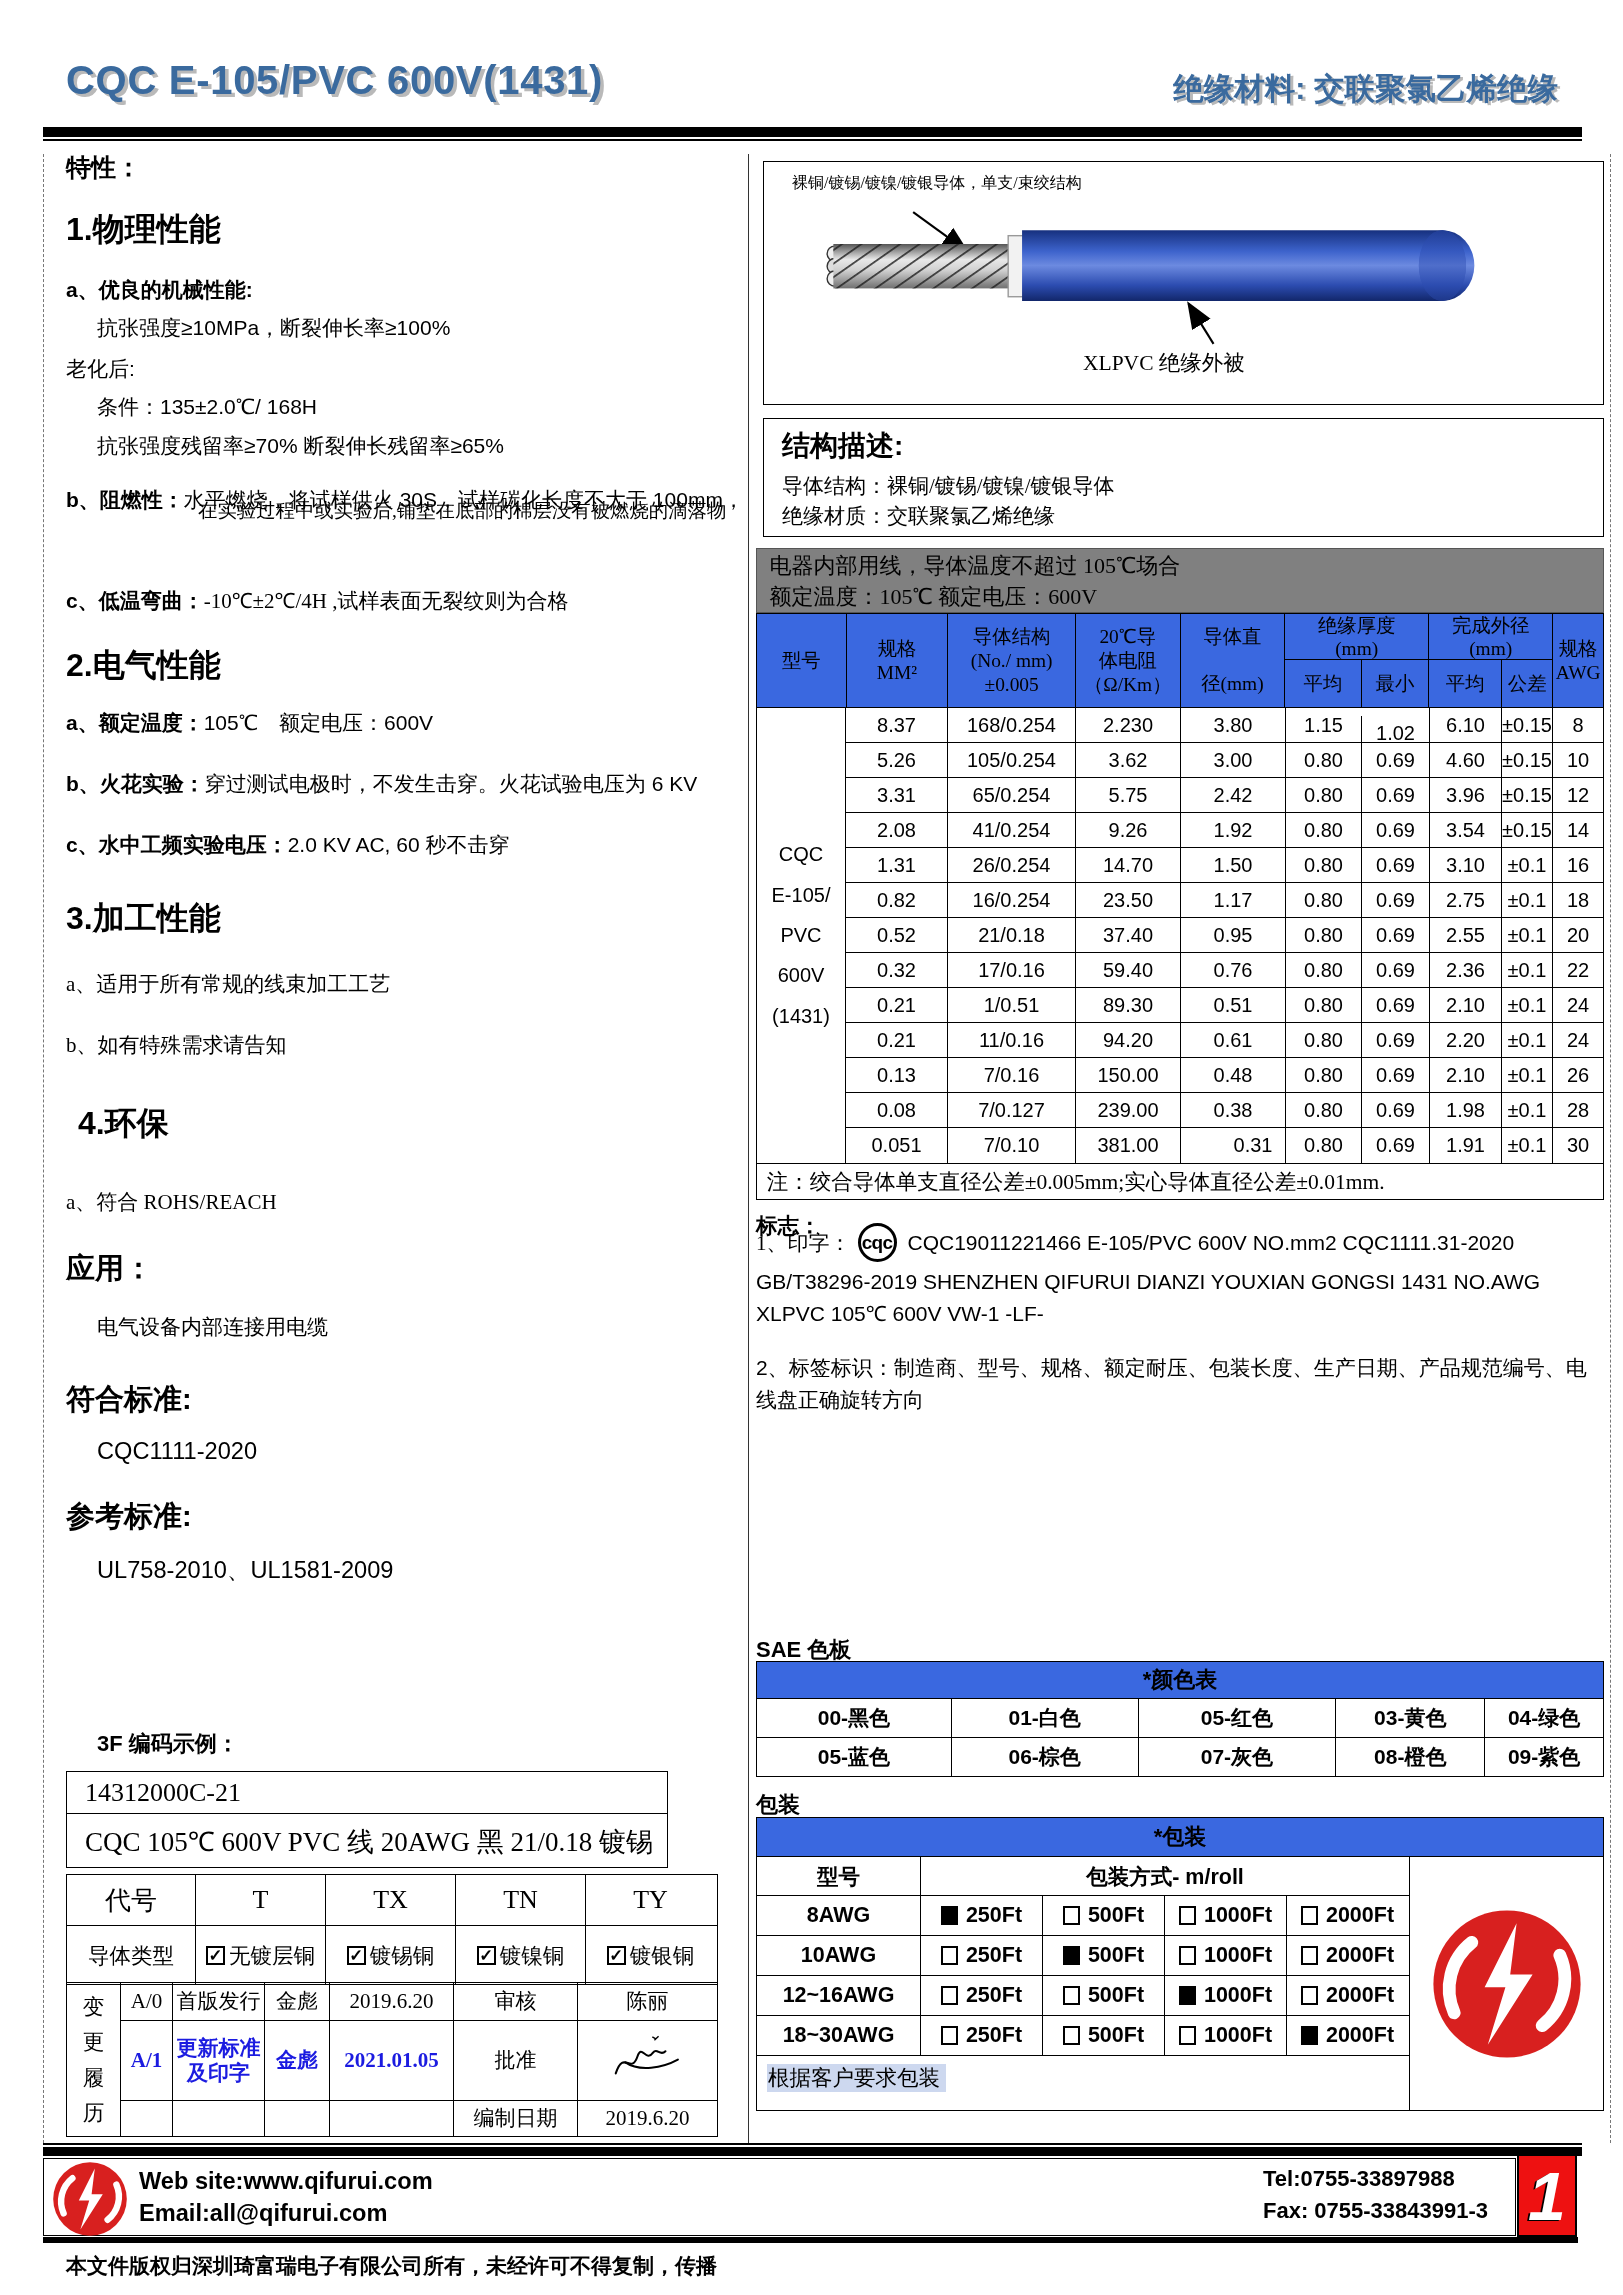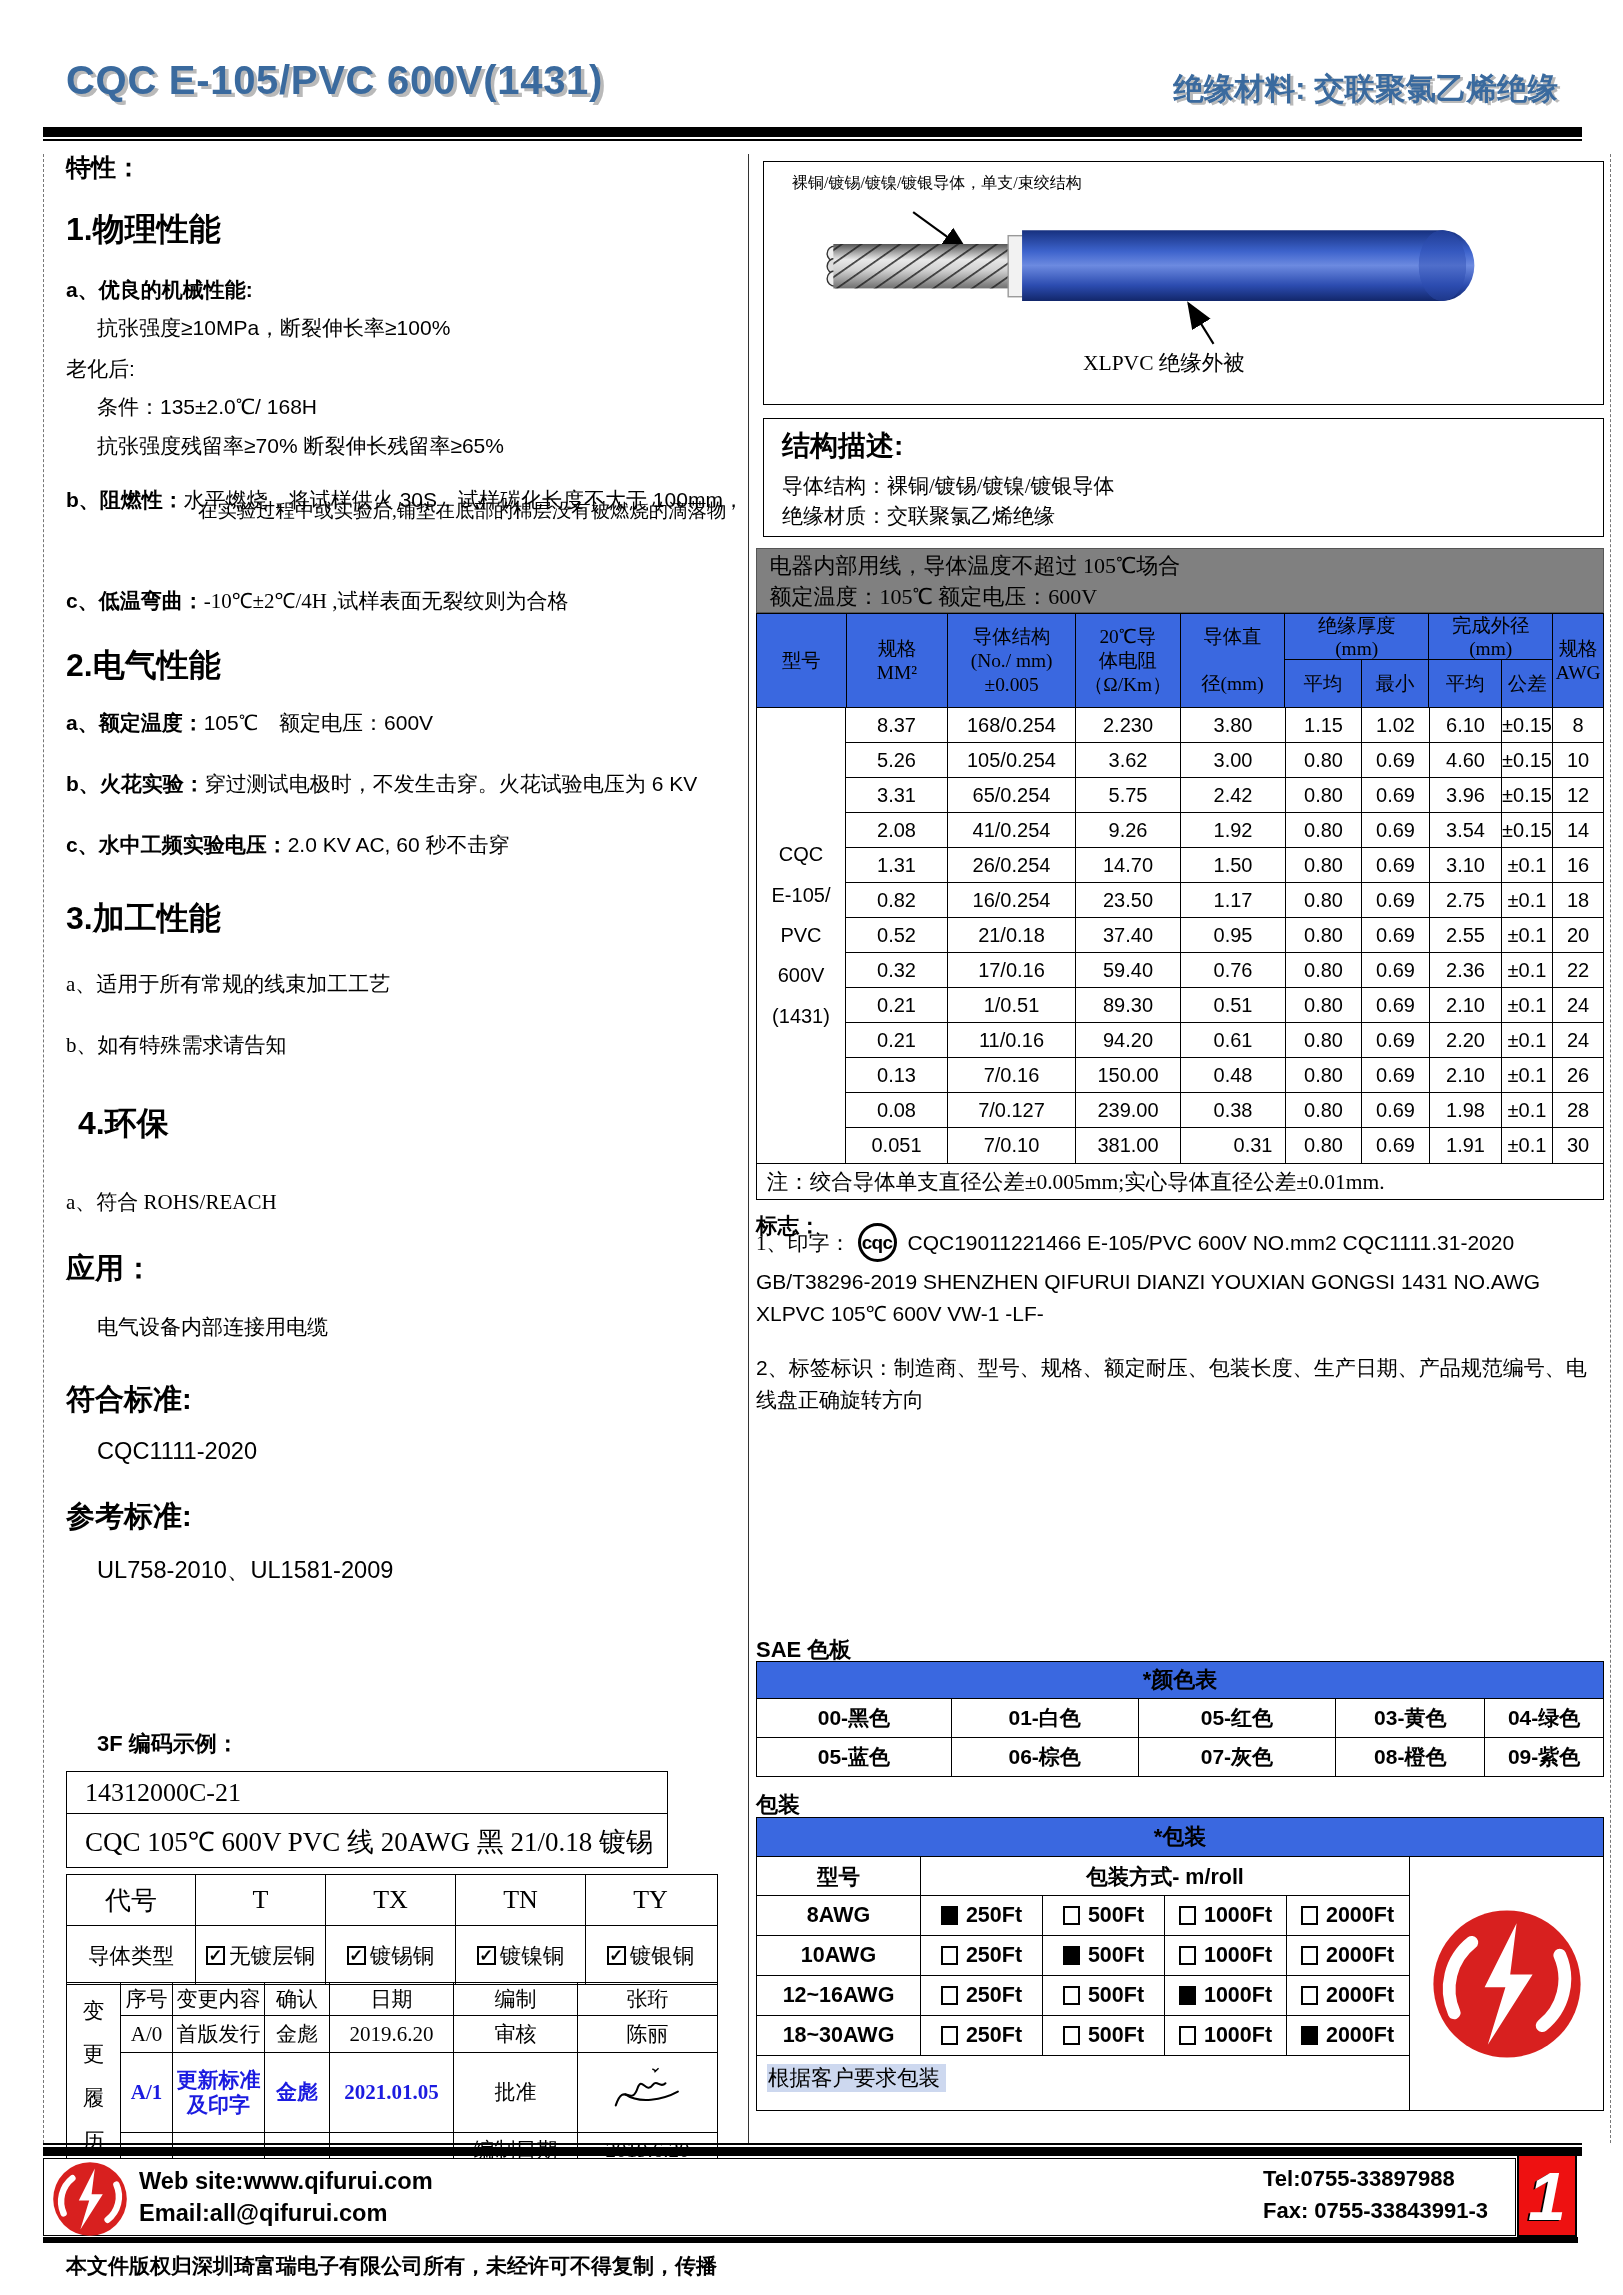--- a/index.html
+++ b/index.html
@@ -221,28 +221,20 @@
 </div>
 
 <div class="rev">
   <div class="rev-side">
     <span>变</span>
     <span>更</span>
     <span>履</span>
     <span>历</span>
   </div>
   <div class="rev-main">
-    <div class="rrow" style="height:32px;">
-      <div class="rcell rc1">序号</div>
-      <div class="rcell rc2">变更内容</div>
-      <div class="rcell rc3">确认</div>
-      <div class="rcell rc4">日期</div>
-      <div class="rcell rc5">编制</div>
-      <div class="rcell rc6">张珩</div>
-    </div>
     <div class="rrow" style="height:37px;">
       <div class="rcell rc1">A/0</div>
       <div class="rcell rc2">首版发行</div>
       <div class="rcell rc3">金彪</div>
       <div class="rcell rc4">2019.6.20</div>
       <div class="rcell rc5">审核</div>
       <div class="rcell rc6">陈丽</div>
     </div>
     <div class="rrow" style="height:80px;">
       <div class="rcell rc1 blue">A/1</div>
@@ -354,21 +346,21 @@
       <span>600V</span>
       <span>(1431)</span>
     </div>
     <div class="spec-rows" id="spec-rows">
         <div class="srow">
           <div class="scell" style="width: 102px;">8.37</div>
           <div class="scell" style="width: 128px;">168/0.254</div>
           <div class="scell" style="width: 105px;">2.230</div>
           <div class="scell" style="width: 105px;">3.80</div>
           <div class="scell" style="width: 76px;">1.15</div>
-          <div class="scell" style="width: 68px;">1.02</div>
+          <div class="scell" style="width: 68px; margin-top: 8px;">1.02</div>
           <div class="scell" style="width: 72px;">6.10</div>
           <div class="scell" style="width: 51px;">±0.15</div>
           <div class="scell" style="width: 51px;">8</div>
         </div>
         <div class="srow">
           <div class="scell" style="width: 102px;">5.26</div>
           <div class="scell" style="width: 128px;">105/0.254</div>
           <div class="scell" style="width: 105px;">3.62</div>
           <div class="scell" style="width: 105px;">3.00</div>
           <div class="scell" style="width: 76px;">0.80</div>

